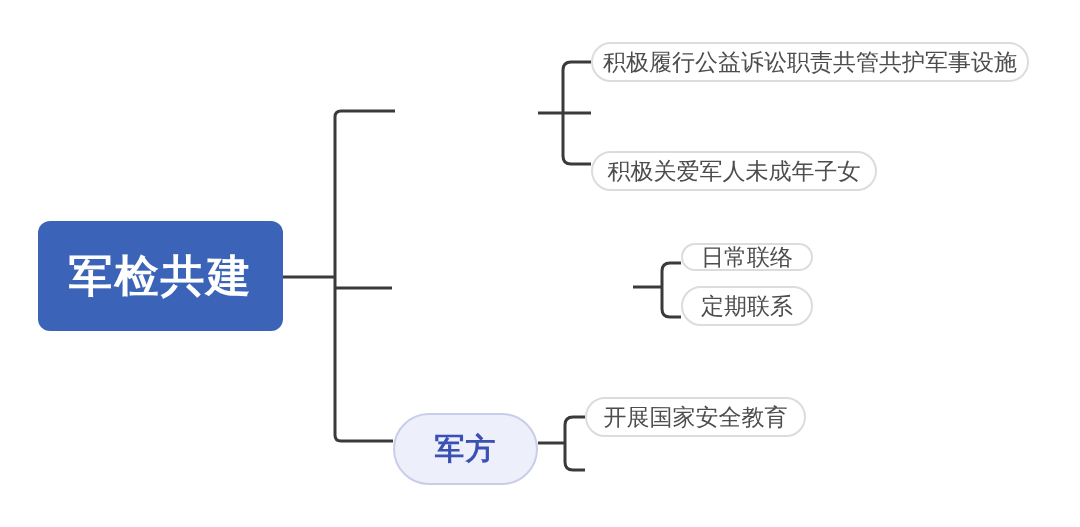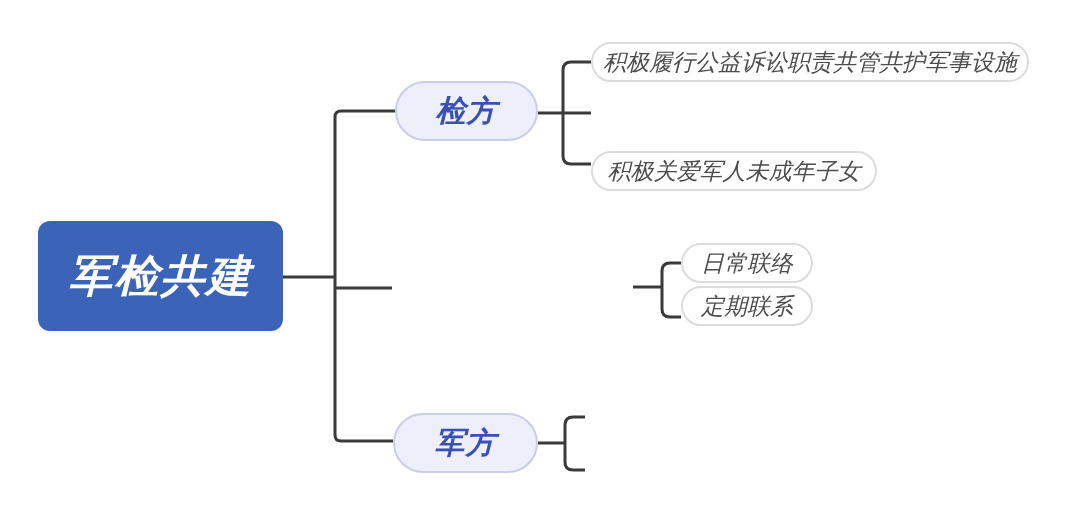--- a/index.html
+++ b/index.html
@@ -20,50 +20,49 @@
   .connectors path{
     fill:none;
     stroke:var(--line,#3a3a3a);
     stroke-width:3;
   }
   .node{
     position:absolute;
     display:flex;align-items:center;justify-content:center;
     box-sizing:border-box;
     white-space:nowrap;
-    font-style:italic;
   }
   .root{
     left:38px;top:221px;width:245px;height:110px;
     background:var(--root_fill,#3b63b7);
     color:var(--root_text,#ffffff);
     border-radius:12px;
     font-size:44px;font-weight:bold;letter-spacing:2px;
   }
   .branch{
     background:var(--branch_fill,#edeffa);
     border:2px solid var(--branch_border,#c9cdea);
     color:var(--branch_text,#3a51b3);
     border-radius:999px;
     font-size:30px;font-weight:bold;letter-spacing:1px;
   }
   .branch.b1{left:395px;top:81px;width:143px;height:60px;}
   .branch.b2{left:392px;top:258px;width:241px;height:58px;}
-  .branch.b3{left:393px;top:413px;width:145px;height:60px;}
+  .branch.b3{left:393px;top:413px;width:145px;height:72px;}
   .leaf{
     background:var(--leaf_fill,#ffffff);
     border:2px solid var(--leaf_border,#dcdcdc);
     color:var(--leaf_text,#4d4d4d);
     border-radius:999px;
     font-size:23px;font-weight:400;
   }
   .leaf.l11{left:591px;top:42px;width:438px;height:40px;}
   .leaf.l12{left:591px;top:93px;width:384px;height:40px;}
   .leaf.l13{left:591px;top:151px;width:286px;height:40px;}
-  .leaf.l21{left:681px;top:243px;width:132px;height:40px;}
+  .leaf.l21{left:681px;top:243px;width:132px;height:28px;}
   .leaf.l22{left:681px;top:286px;width:132px;height:40px;}
   .leaf.l31{left:585px;top:397px;width:221px;height:40px;}
   .leaf.l32{left:585px;top:450px;width:191px;height:40px;}
 </style>
 </head>
 <body>
 
 <div class="stage">
 
   <svg class="connectors" width="1080" height="527" viewBox="0 0 1080 527" xmlns="http://www.w3.org/2000/svg">
@@ -79,23 +78,23 @@
 
     <path d="M633 287 H662"></path>
     <path d="M681 263 H670 Q662 263 662 271 V309 Q662 317 670 317 H681"></path>
 
     <path d="M538 443 H565"></path>
     <path d="M585 417 H573 Q565 417 565 425 V462 Q565 470 573 470 H585"></path>
   </svg>
 
   <div class="node root">军检共建</div>
 
-  <div class="node branch b1">检方</div>
   <div class="node branch b3">军方</div>
 
   <div class="node leaf l11">积极履行公益诉讼职责共管共护军事设施</div>
   <div class="node leaf l13">积极关爱军人未成年子女</div>
 
   <div class="node leaf l21">日常联络</div>
   <div class="node leaf l22">定期联系</div>
 
+  <div class="node leaf l31">开展国家安全教育</div>
 
 </div>
 
 </body></html>

